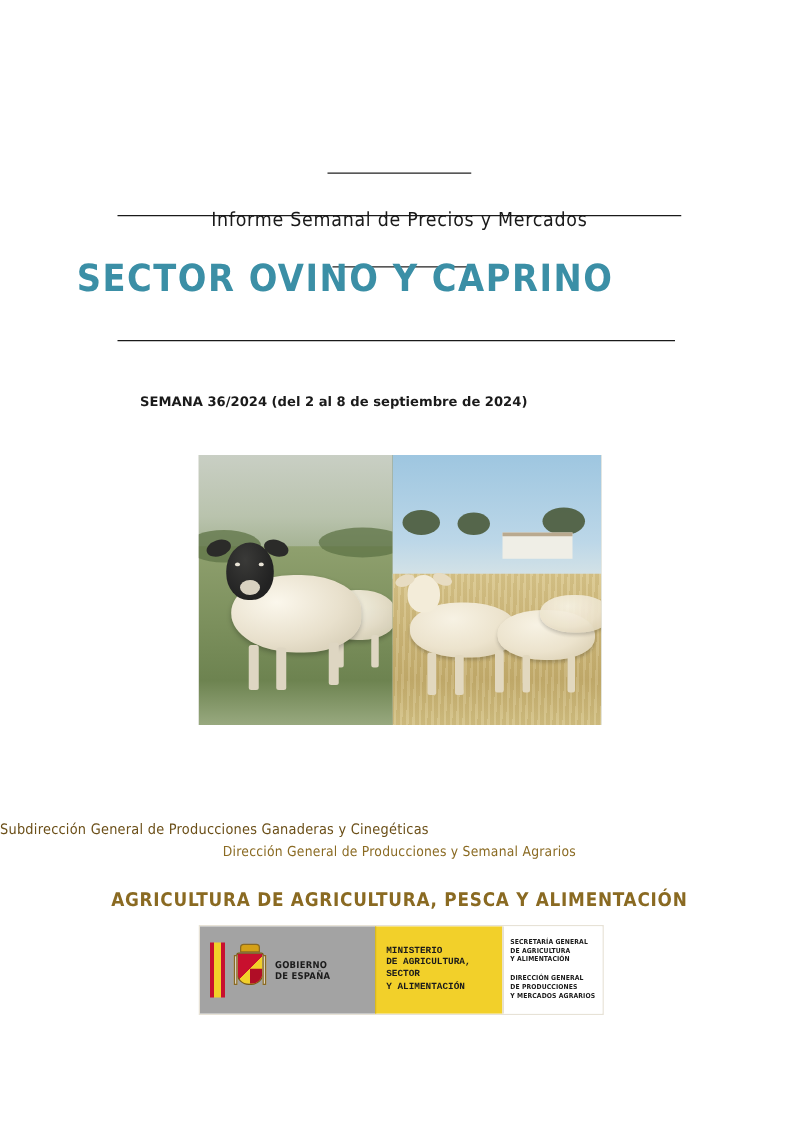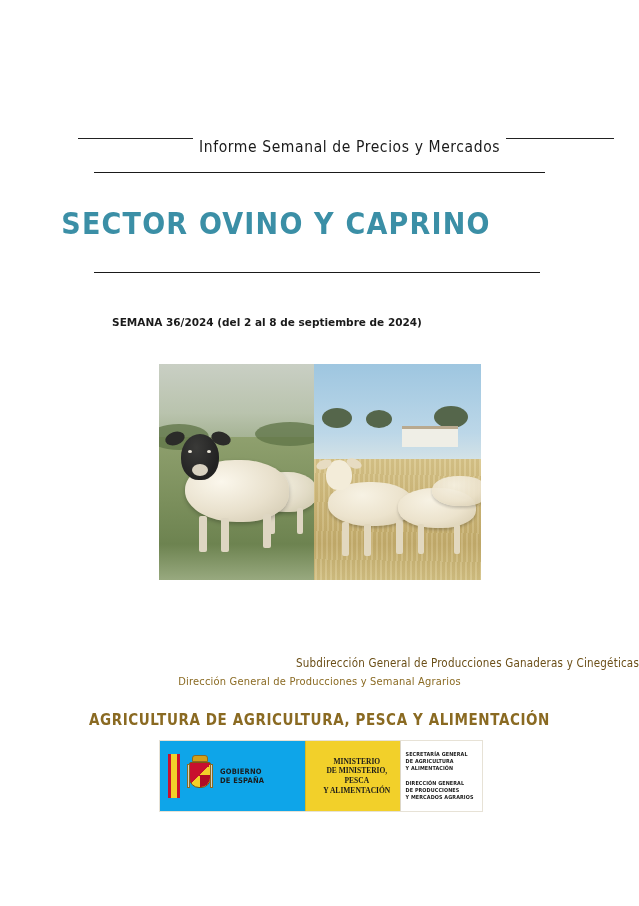--- a/index.html
+++ b/index.html
@@ -23,21 +23,23 @@
   }
 
   
   .header-row {
     position: absolute;
     top: 138px;
     left: 78px;
     width: 483px;
     height: 26px;
     display: flex;
-    gap: 6px;
+    align-items: center;
+    gap: 28px;
+    flex-direction: column;
   }
   .rule-short {
     height: 0;
     border-top: 1.4px solid #222;
     flex: 0 0 auto;
   }
   .rule-left { width: 115px; }
   .rule-right { width: 108px; }
   .header-title {
     flex: 1 1 auto;
@@ -204,21 +206,21 @@
   .pr-leg {
     position: absolute;
     background: #e2d8bf;
     border-radius: 2px;
   }
 
   
   .credit-1 {
     position: absolute;
     top: 656px; left: 0; width: 639px;
-    text-align: right;
+    text-align: left;
     font-family: "DejaVu Sans Condensed", "Liberation Sans Narrow", "Liberation Sans", sans-serif;
     font-size: 11.5px;
     color: #6b4f18;
     letter-spacing: .2px;
   }
   .credit-2 {
     position: absolute;
     top: 675px; left: 0; width: 639px;
     text-align: center;
     font-family: "DejaVu Sans Condensed", "Liberation Sans Narrow", "Liberation Sans", sans-serif;
@@ -244,21 +246,21 @@
     left: 159px;
     width: 322px;
     height: 70px;
     display: flex;
     background: #ffffff;
     border: 1px solid #e7e2d6;
     overflow: hidden;
   }
   .logo-gob {
     width: 148px;
-    background: #0ea5e9;
+    background: #a3a3a3;
     display: flex;
     align-items: center;
     gap: 6px;
     padding-left: 8px;
     box-sizing: border-box;
   }
   .flag {
     width: 12px;
     height: 44px;
     background: linear-gradient(to right, #c8102e 0 3px, #f2d02a 3px 9px, #c8102e 9px 12px);
@@ -318,26 +320,25 @@
   .logo-min {
     flex: 1 1 auto;
     background: #f2d02a;
     display: flex;
     align-items: center;
     padding-left: 8px;
     box-sizing: border-box;
     border-left: 1px solid #d9b91f;
   }
   .min-text {
-    font-family: Liberation Serif, serif;
+    font-family: Liberation Mono, monospace;
     font-size: 7.5px;
     font-weight: 700;
     color: #1b1b1b;
     line-height: 1.3;
-    text-align: center;
   }
   .logo-sec {
     width: 84px;
     background: #ffffff;
     display: flex;
     flex-direction: column;
     justify-content: center;
     gap: 7px;
     padding: 4px 5px;
     box-sizing: border-box;
@@ -434,21 +435,21 @@
       </div>
       <div class="gob-text">
         <div>GOBIERNO</div>
         <div>DE ESPAÑA</div>
       </div>
     </div>
 
     <div class="logo-min">
       <div class="min-text">
         <div>MINISTERIO</div>
-        <div>DE MINISTERIO, PESCA</div>
+        <div>DE AGRICULTURA, SECTOR</div>
         <div>Y ALIMENTACIÓN</div>
       </div>
     </div>
 
     <div class="logo-sec">
       <div class="sec-block">
         <div>SECRETARÍA GENERAL</div>
         <div>DE AGRICULTURA</div>
         <div>Y ALIMENTACIÓN</div>
       </div>

